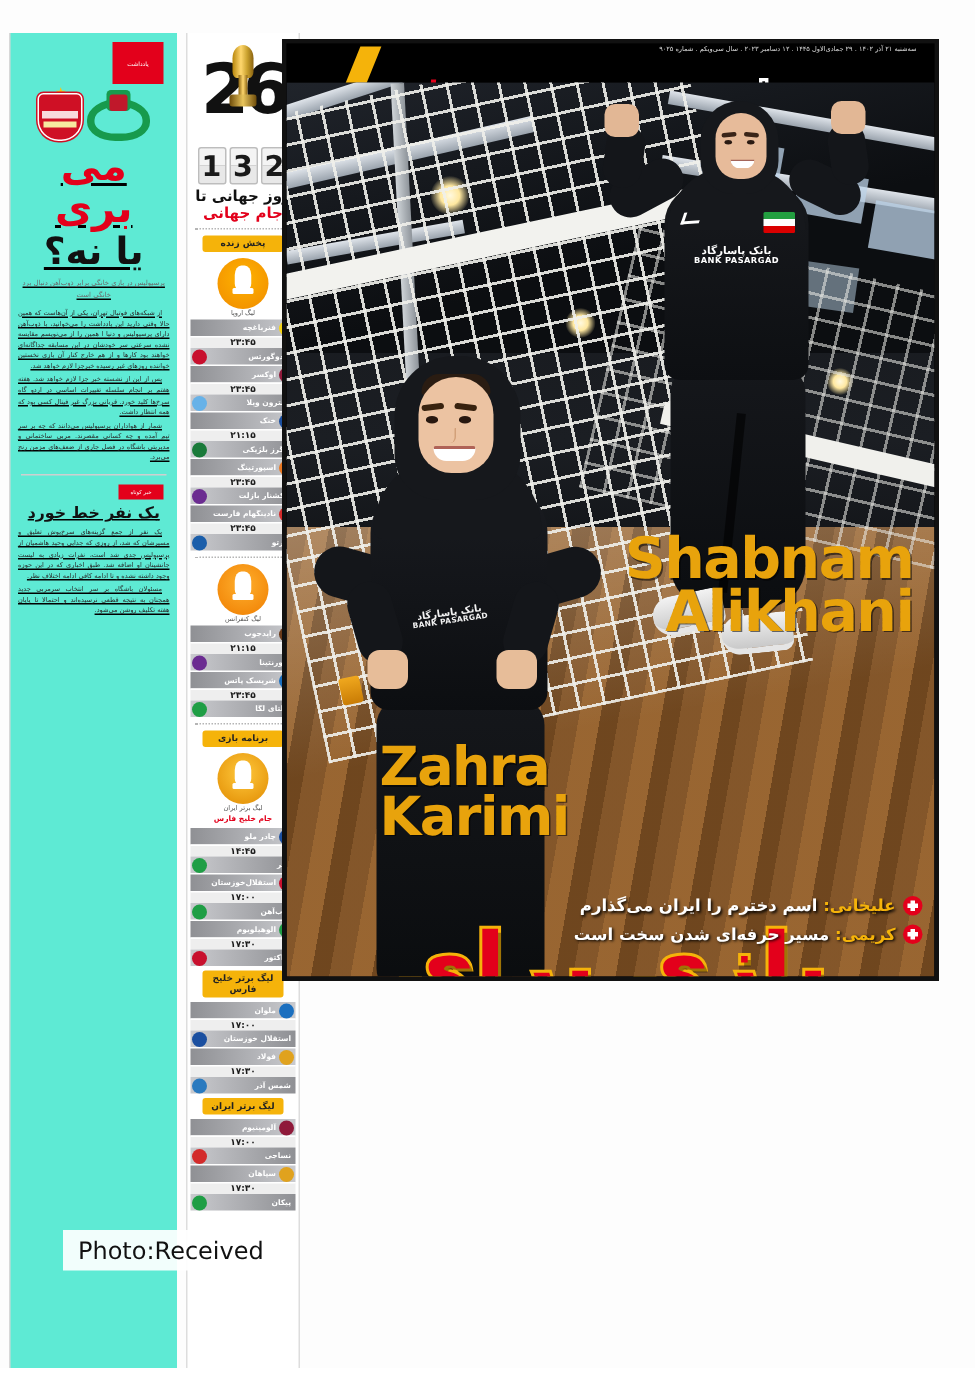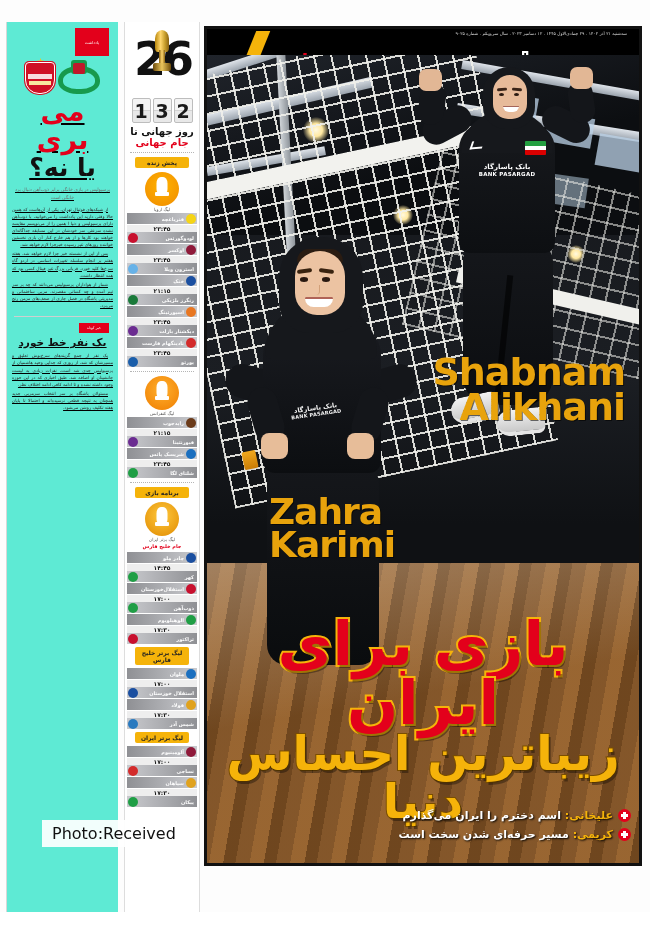--- a/index.html
+++ b/index.html
@@ -265,22 +265,22 @@
     text-align: center;
     font-size: 6px; font-weight: bold; color: #1b1b1b;
     background: #eeeeee;
     height: 8px; line-height: 8px;
     border-top: 1px solid #fff;
   }
 
   
   .main-panel {
     position: absolute;
-    left: 204px; top: 26px;
-    width: 438px; height: 840px;
+    left: 188px; top: 26px;
+    width: 438px; height: 628px;
     background: #000;
     border: 3px solid #111;
     overflow: hidden;
   }
   .masthead-band {
     position: absolute; left: 0; top: 0; width: 100%; height: 86px;
     background: #000;
     overflow: hidden;
   }
   .mast-title {

